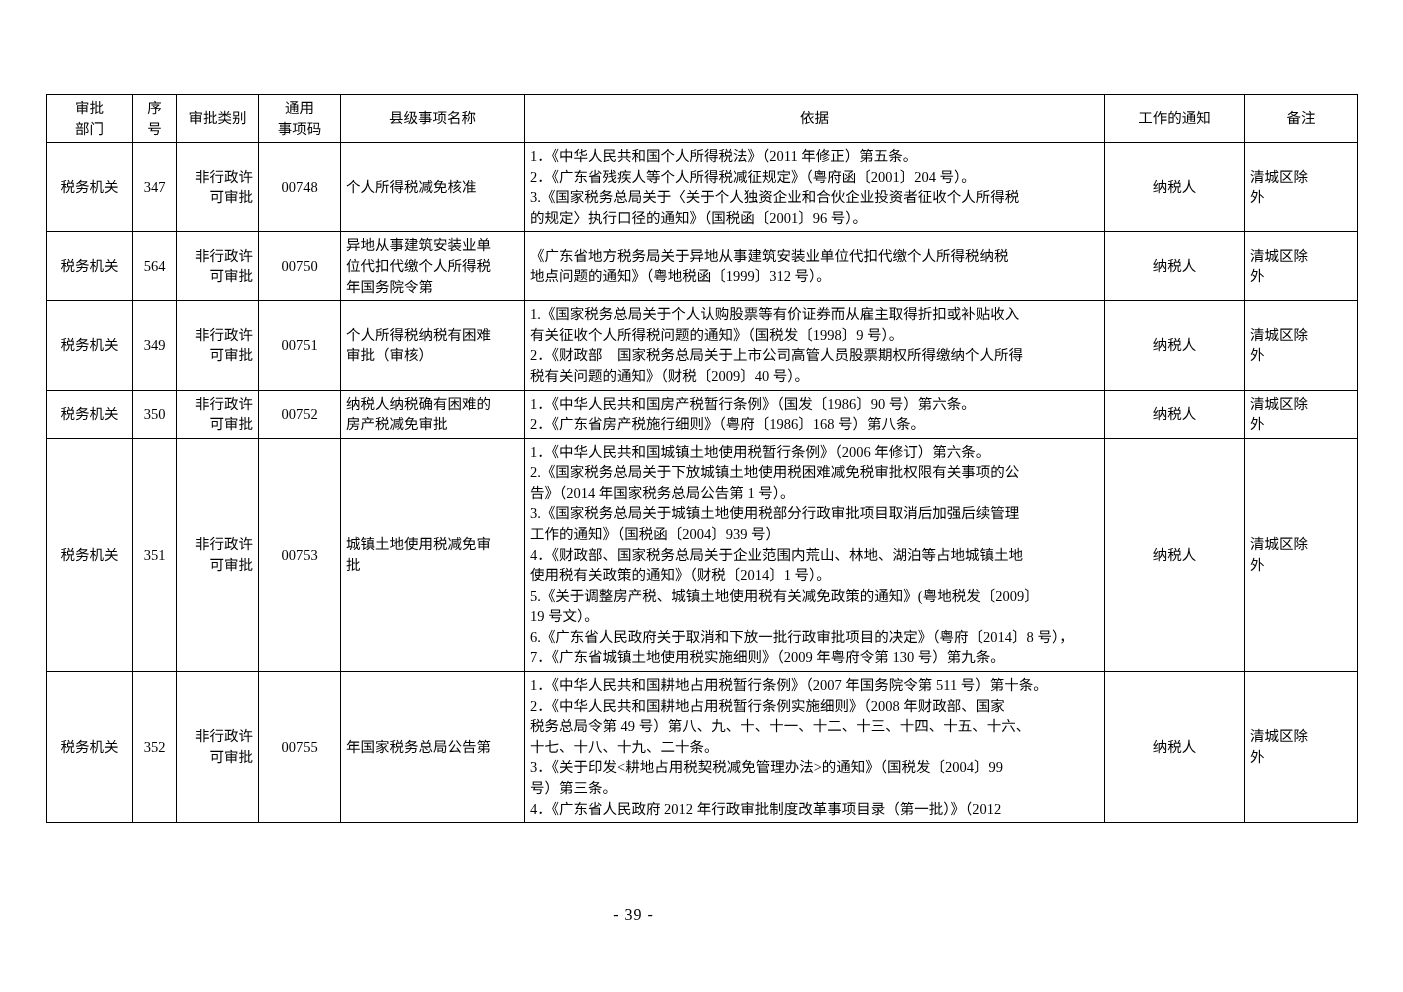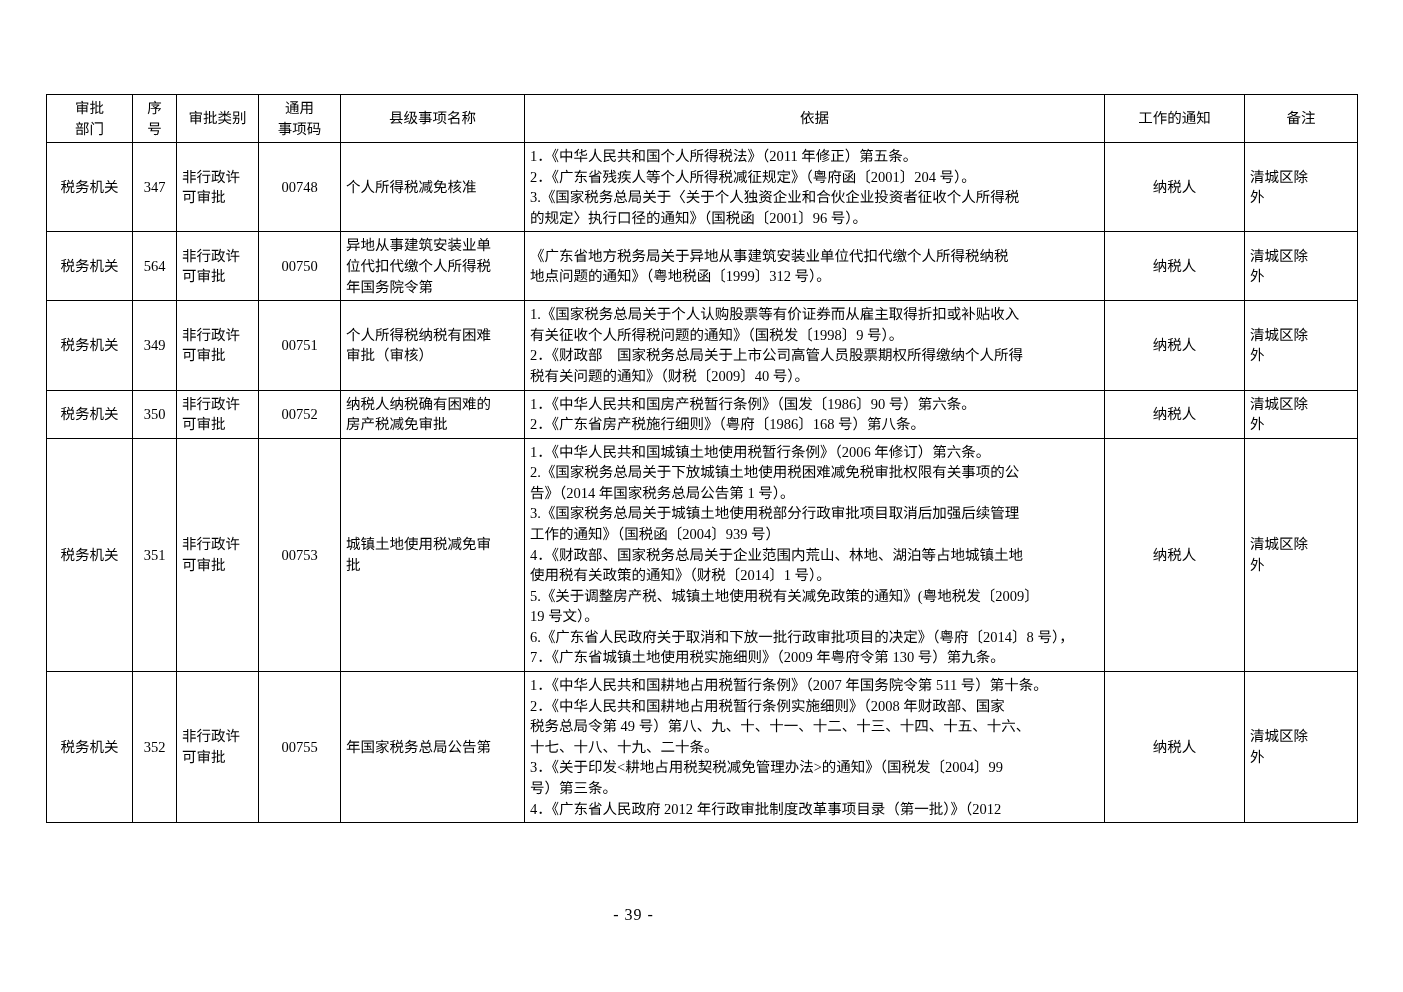--- a/index.html
+++ b/index.html
@@ -65,21 +65,21 @@
   }
   td.cell-basis {
     text-align: left;
     padding-left: 8px;
     padding-right: 8px;
   }
   td.cell-basis .basis-line {
     display: block;
     text-indent: 0;
   }
-  td.cell-type .type-line { display: block; text-align: left; }
+  td.cell-type .type-line { display: block; text-align: right; }
   td.cell-note { text-align: left; padding-left: 8px; }
   td.cell-note .note-line { display: block; }
   td.cell-name .name-line { display: block; }
 
   .page-number {
     position: absolute;
     left: 0;
     top: 906px;
     width: 1267px;
     text-align: center;

